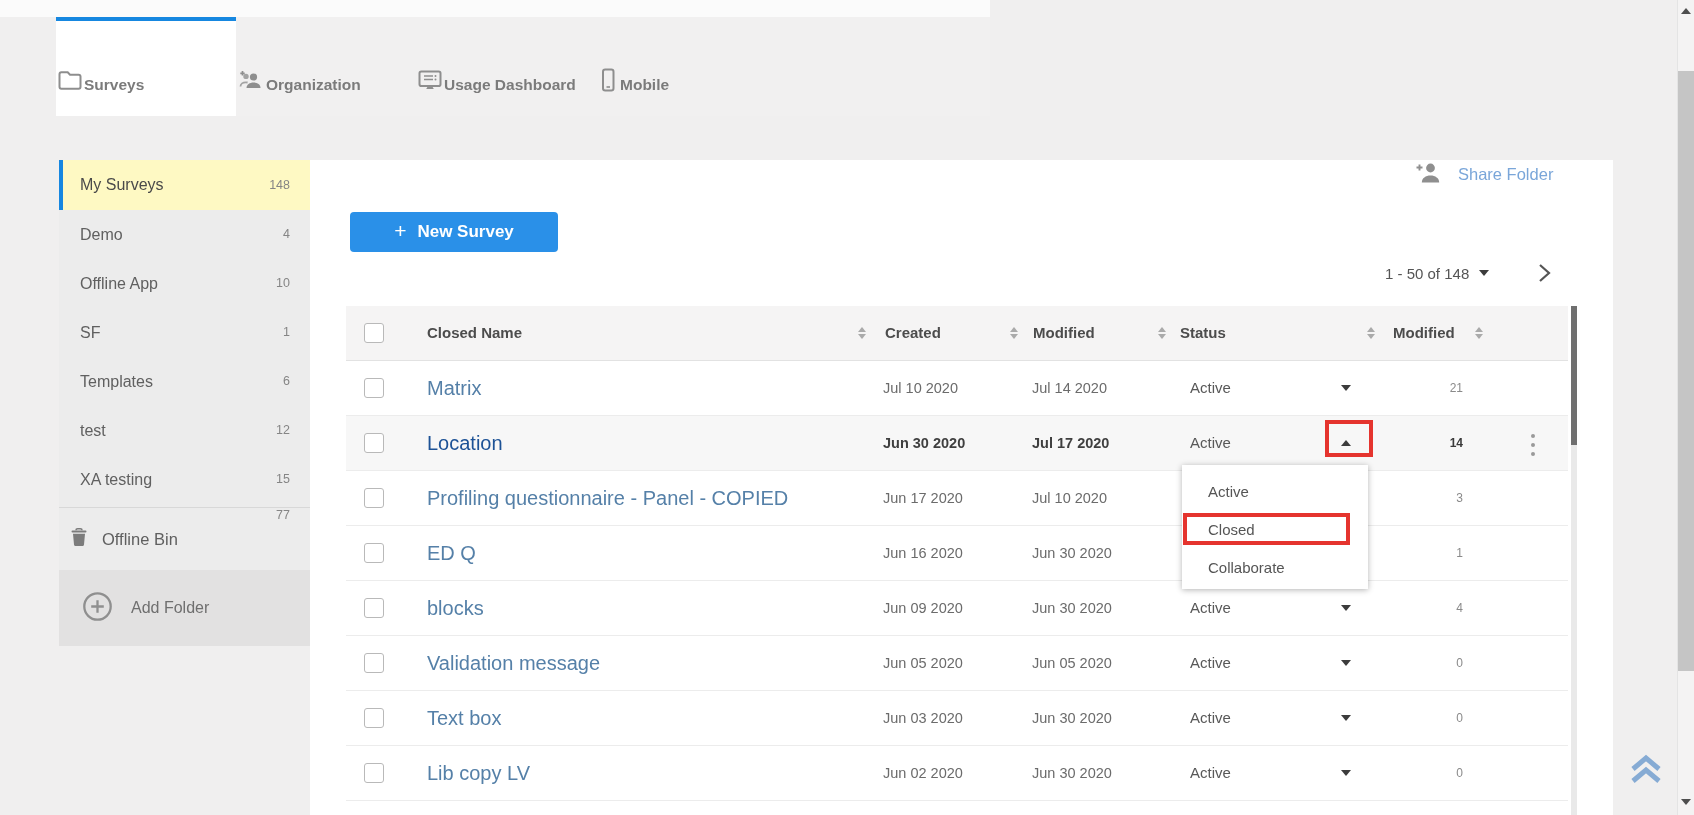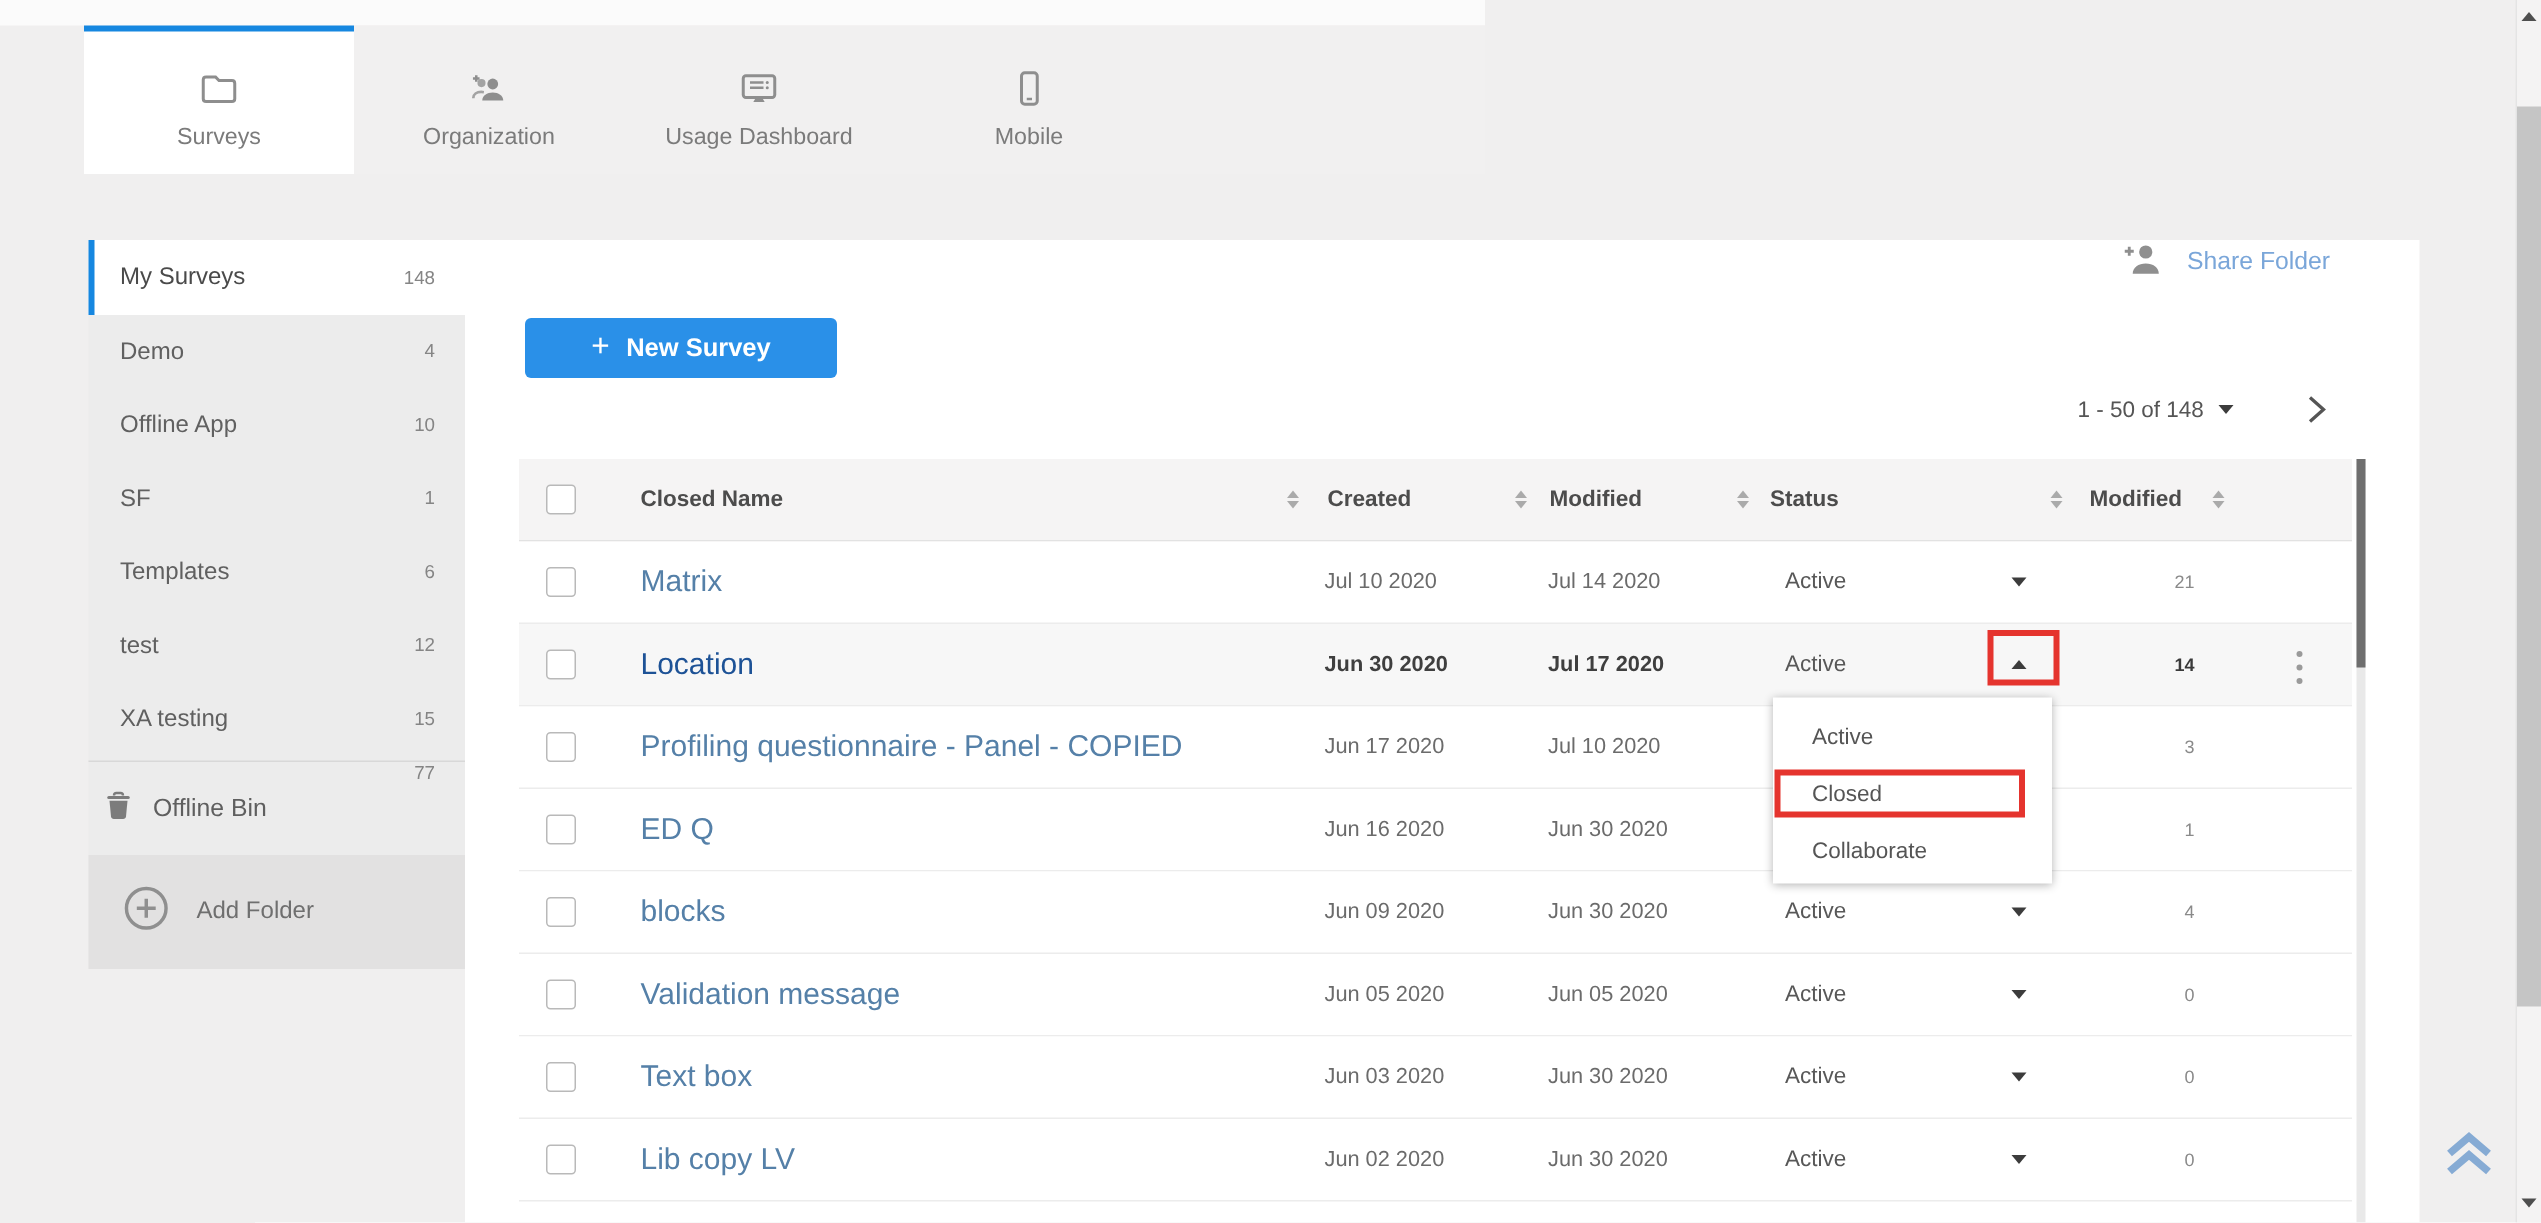--- a/index.html
+++ b/index.html
@@ -4,37 +4,37 @@
 <style>
   html,body{margin:0;padding:0;}
   body{font-family:"Liberation Sans","DejaVu Sans",sans-serif;}
   .canvas{position:relative;width:1694px;height:815px;background:#f0efef;overflow:hidden;}
 
   
   .top-strip{position:absolute;left:0;top:0;width:990px;height:17px;background:#fbfbfb;}
 
   
   .tabbar{position:absolute;left:56px;top:17px;width:934px;height:99px;background:#f1f0f0;display:flex;}
-  .tab{position:relative;width:180px;height:99px;display:flex;flex-direction:column;align-items:center;justify-content:flex-start;padding-top:27px;box-sizing:border-box;cursor:pointer;}
+  .tab{position:relative;width:180px;height:99px;display:flex;flex-direction:row;align-items:center;justify-content:flex-start;padding-top:27px;box-sizing:border-box;cursor:pointer;font-weight:bold;}
   .tab.active{background:#ffffff;}
   .tab.active::before{content:'';position:absolute;left:0;top:-0px;width:100%;height:4px;background:#1687e0;margin-top:0;}
   .tab .ticon{height:30px;display:flex;align-items:center;}
   .tab .tlabel{margin-top:9px;font-size:15.5px;color:#7b7b7b;}
 
   
   .banner{position:absolute;left:990px;top:23px;width:624px;height:93px;background:#22398f;}
   .banner-title{position:absolute;left:88px;top:34px;color:#ffffff;font-size:19px;}
   .banner-bullets{position:absolute;left:318px;top:23px;margin:0;padding:0;list-style:none;}
   .banner-bullets li{color:#ffffff;font-size:13.5px;line-height:27px;padding-left:18px;position:relative;}
   .banner-bullets li::before{content:'\2022';position:absolute;left:0;top:0;color:#fff;font-size:15px;}
 
   
   .sidebar{position:absolute;left:59px;top:160px;width:251px;height:486px;background:#ececec;}
   .sb-item{position:relative;height:49px;line-height:49px;font-size:16px;color:#606060;padding-left:21px;box-sizing:border-box;cursor:pointer;}
-  .sb-item.active{height:50px;line-height:50px;background:#ffffff;color:#4a4a4a;border-left:4px solid #1687e0;padding-left:17px;}
+  .sb-item.active{height:50px;line-height:50px;background:#fef9c3;color:#4a4a4a;border-left:4px solid #1687e0;padding-left:17px;}
   .sb-count{position:absolute;right:20px;top:0;font-size:12.5px;color:#858585;}
   .sb-divider{height:1px;background:#d8d8d8;margin-top:3px;}
   .sb-recycle{position:relative;height:62px;display:flex;align-items:center;padding-left:11px;box-sizing:border-box;cursor:pointer;}
   .sb-recycle .rlabel{margin-left:14px;font-size:16.5px;color:#5f5f5f;}
   .sb-addfolder{position:relative;height:76px;background:#e2e1e1;display:flex;align-items:center;padding-left:23px;box-sizing:border-box;cursor:pointer;}
   .sb-addfolder .alabel{margin-left:18px;font-size:16px;color:#6f6f6f;}
 
   
   .card{position:absolute;left:310px;top:160px;width:1303px;height:655px;background:#ffffff;}
 

